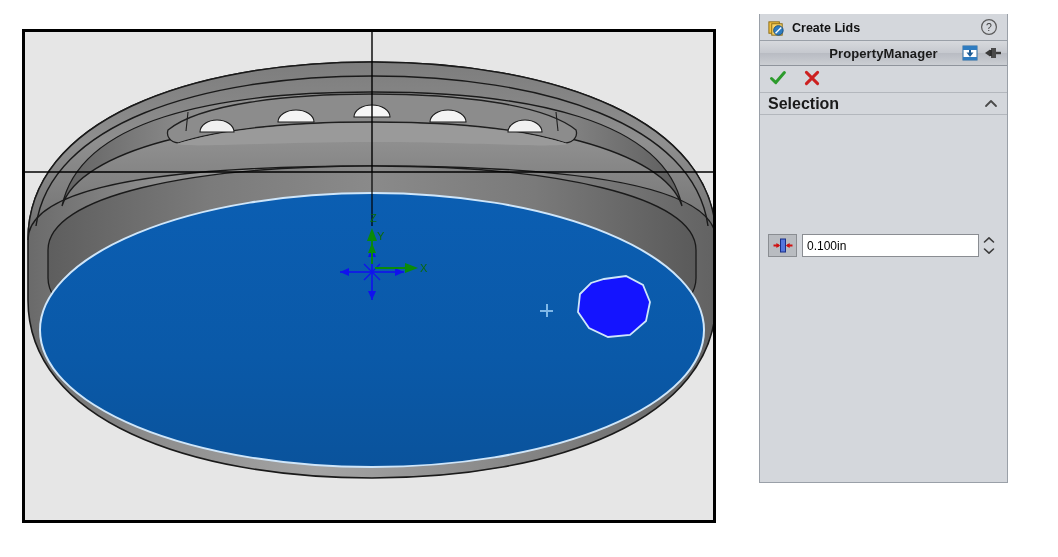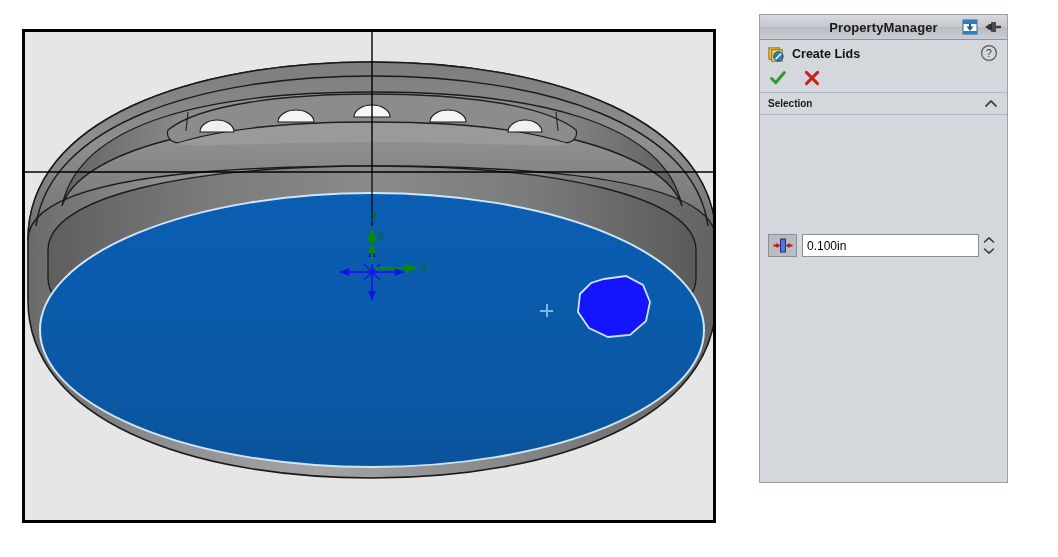--- a/index.html
+++ b/index.html
@@ -136,21 +136,21 @@
     height: 21px;
     margin-top: 2px;
     background: #d4d7dc;
     border-top: 1px solid #b3b7bd;
     border-bottom: 1px solid #b3b7bd;
     display: flex;
     align-items: center;
     padding-left: 8px;
   }
   #selection-section-title {
-    font-size: 10px;
+    font-size: 16px;
     font-weight: bold;
     color: #1a1a1a;
   }
   #selection-collapse-icon {
     position: absolute;
     right: 9px;
     top: 4px;
     width: 14px;
     height: 13px;
     cursor: pointer;
@@ -400,51 +400,51 @@
           <text x="420" y="272" font-family="Liberation Sans, sans-serif" font-size="11" fill="#0a6a0a">X</text>
         </g>
       </svg>
 
       <div id="cursor-crosshair"></div>
     </div>
   </div>
 
   <div id="pm-panel">
 
+    <div id="pm-feature-row">
+      <svg id="pm-feature-icon" viewBox="0 0 20 20">
+        <rect x="2" y="3" width="11" height="12" fill="#f5c242" stroke="#8a6a12" stroke-width="1"></rect>
+        <rect x="5" y="5" width="11" height="12" fill="#f7d268" stroke="#8a6a12" stroke-width="1"></rect>
+        <circle cx="12" cy="12" r="5" fill="#2f7cc0" stroke="#174e82" stroke-width="1"></circle>
+        <path d="M9 15 L15 9" stroke="#ffffff" stroke-width="1.4"></path>
+      </svg>
+      <span id="pm-feature-name">Create Lids</span>
+      <svg id="pm-help-icon" viewBox="0 0 18 18">
+        <circle cx="9" cy="9" r="7.4" fill="none" stroke="#5a5a5a" stroke-width="1.2"></circle>
+        <text x="9" y="13" text-anchor="middle" font-family="Liberation Sans, sans-serif" font-size="10.5" fill="#3c3c3c">?</text>
+      </svg>
+    </div>
+
     <div id="pm-titlebar">
       <span id="pm-title-text">PropertyManager</span>
       <span class="titlebar-icons">
         <svg class="tb-icon" viewBox="0 0 20 20">
           <rect x="3" y="3" width="14" height="14" fill="#ffffff" stroke="#2b6ca3" stroke-width="1"></rect>
           <rect x="3" y="3" width="14" height="4" fill="#2f7cc0"></rect>
           <rect x="3" y="14" width="14" height="3" fill="#2f7cc0"></rect>
           <path d="M10 7 L10 12" stroke="#1d5c96" stroke-width="2"></path>
           <polygon points="10,14 6.5,9.5 13.5,9.5" fill="#1d5c96"></polygon>
         </svg>
         <svg class="tb-icon" viewBox="0 0 20 20">
           <rect x="8" y="5" width="5" height="10" fill="#4a4a4a"></rect>
           <rect x="6" y="7" width="3" height="6" fill="#2e2e2e"></rect>
           <path d="M13 10 L18 10" stroke="#3a3a3a" stroke-width="2.4"></path>
           <polygon points="2,10 7,6.5 7,13.5" fill="#3a3a3a"></polygon>
         </svg>
       </span>
-    </div>
-
-    <div id="pm-feature-row">
-      <svg id="pm-feature-icon" viewBox="0 0 20 20">
-        <rect x="2" y="3" width="11" height="12" fill="#f5c242" stroke="#8a6a12" stroke-width="1"></rect>
-        <rect x="5" y="5" width="11" height="12" fill="#f7d268" stroke="#8a6a12" stroke-width="1"></rect>
-        <circle cx="12" cy="12" r="5" fill="#2f7cc0" stroke="#174e82" stroke-width="1"></circle>
-        <path d="M9 15 L15 9" stroke="#ffffff" stroke-width="1.4"></path>
-      </svg>
-      <span id="pm-feature-name">Create Lids</span>
-      <svg id="pm-help-icon" viewBox="0 0 18 18">
-        <circle cx="9" cy="9" r="7.4" fill="none" stroke="#5a5a5a" stroke-width="1.2"></circle>
-        <text x="9" y="13" text-anchor="middle" font-family="Liberation Sans, sans-serif" font-size="10.5" fill="#3c3c3c">?</text>
-      </svg>
     </div>
 
     <div id="pm-actions">
       <svg class="action-btn" viewBox="0 0 18 18">
         <path d="M2.5 9.5 L6.8 13.6 L15.4 3.6" fill="none" stroke="#2c9b2c" stroke-width="3" stroke-linecap="round" stroke-linejoin="round"></path>
       </svg>
       <svg class="action-btn" viewBox="0 0 18 18">
         <path d="M3.4 3.4 L14.6 14.6 M14.6 3.4 L3.4 14.6" fill="none" stroke="#cc2020" stroke-width="3" stroke-linecap="round"></path>
       </svg>
     </div>

